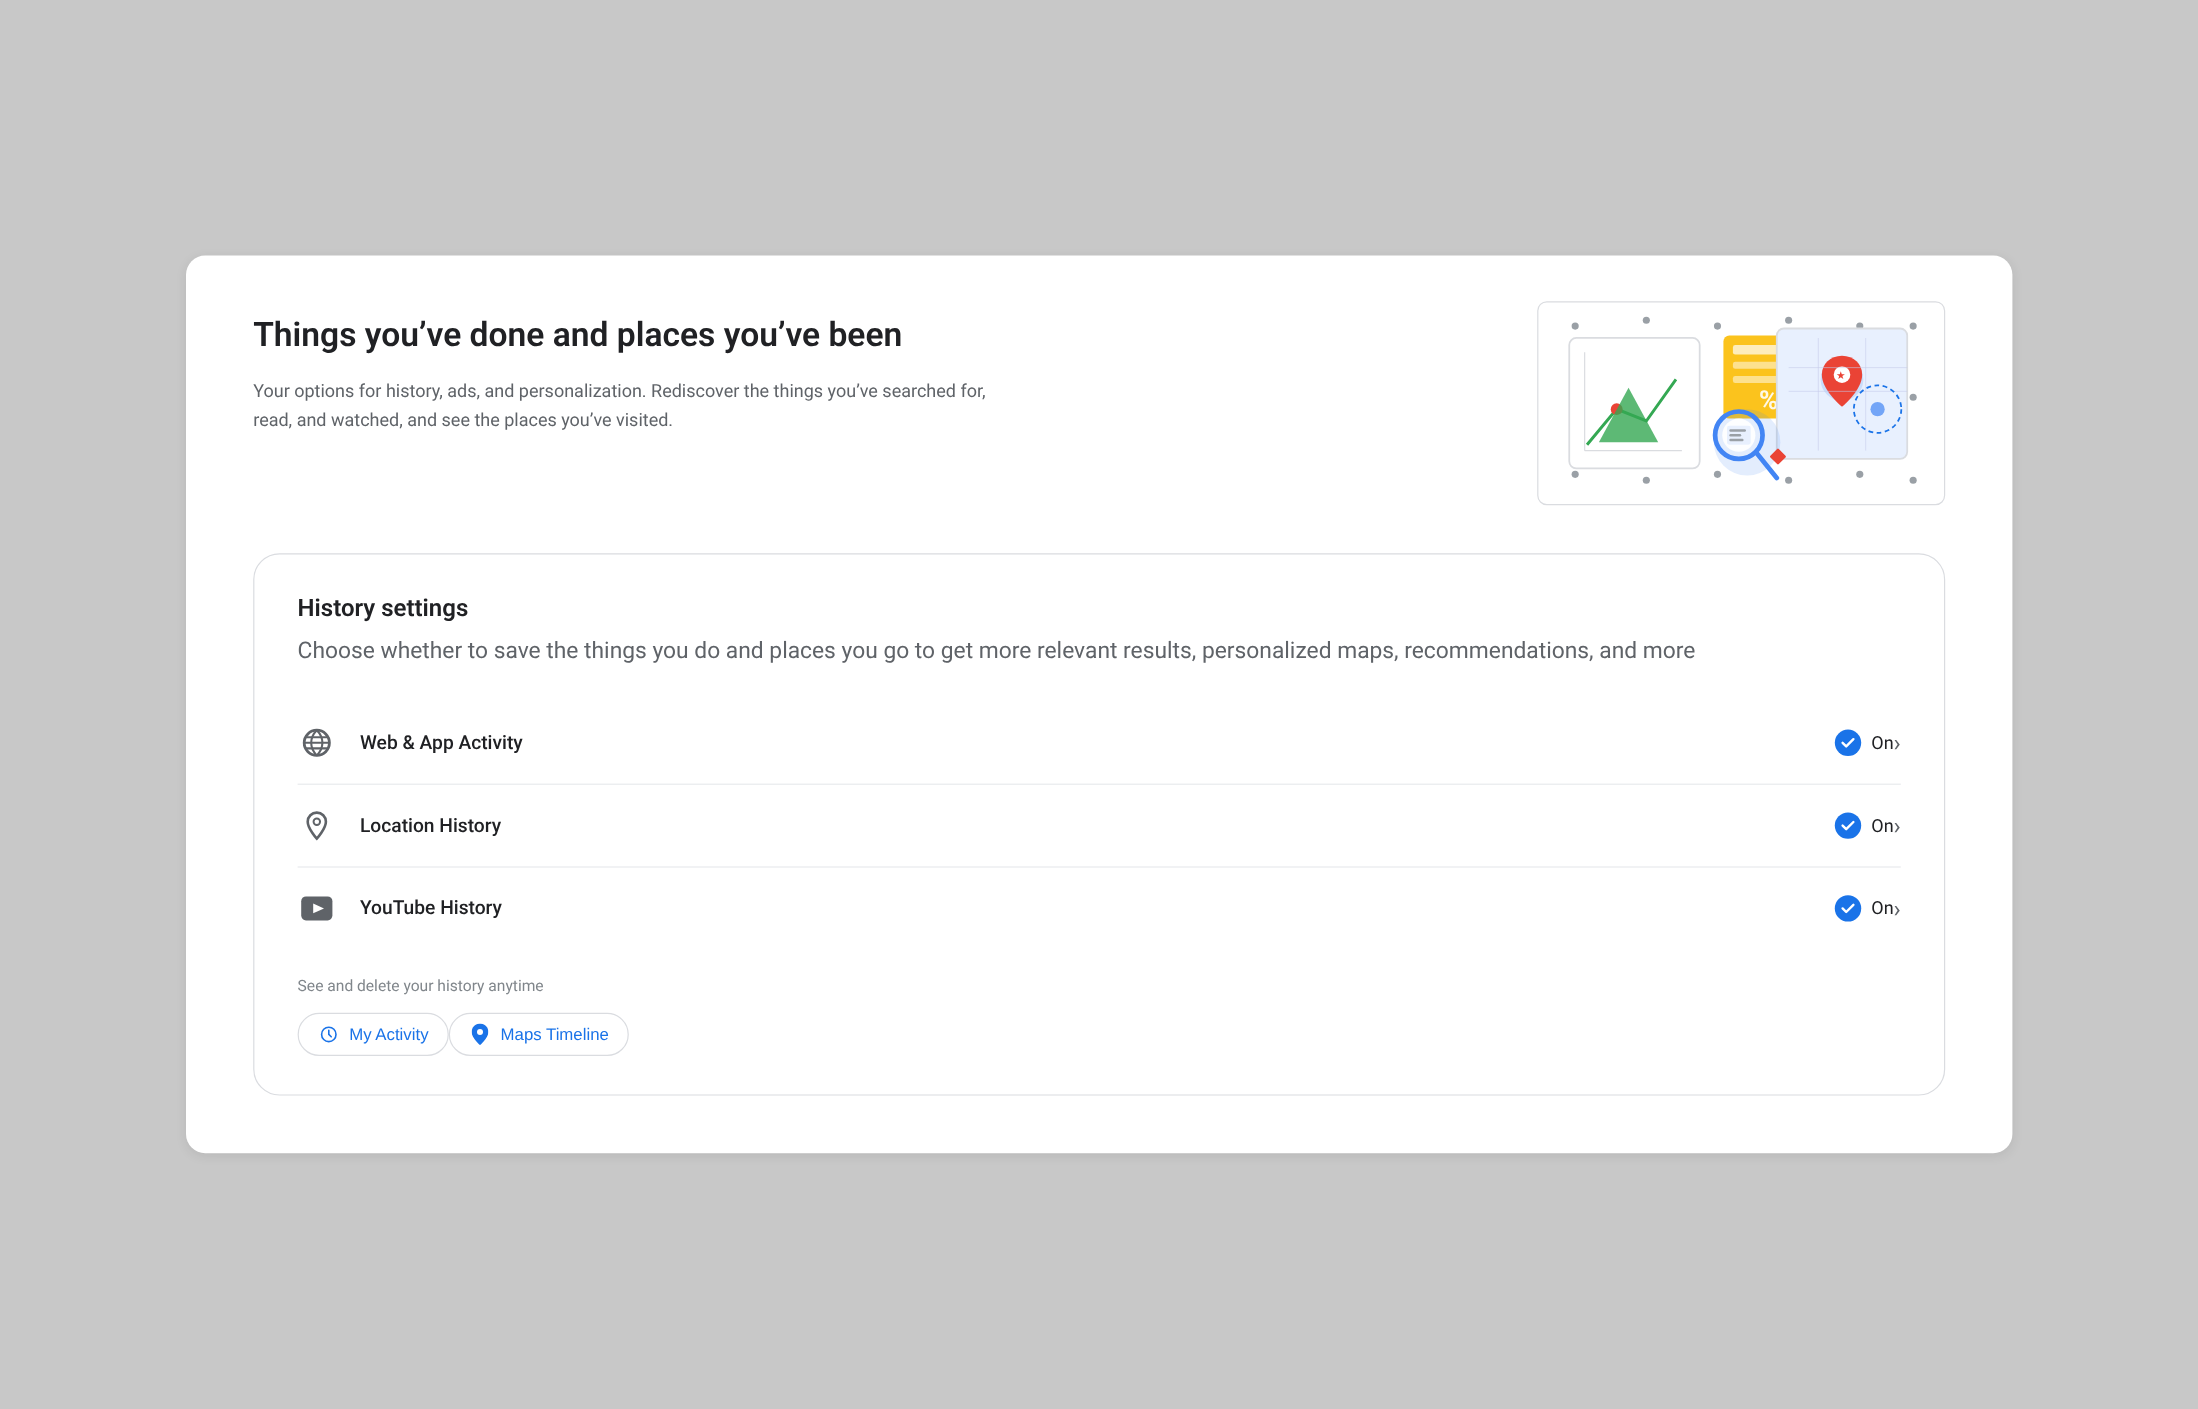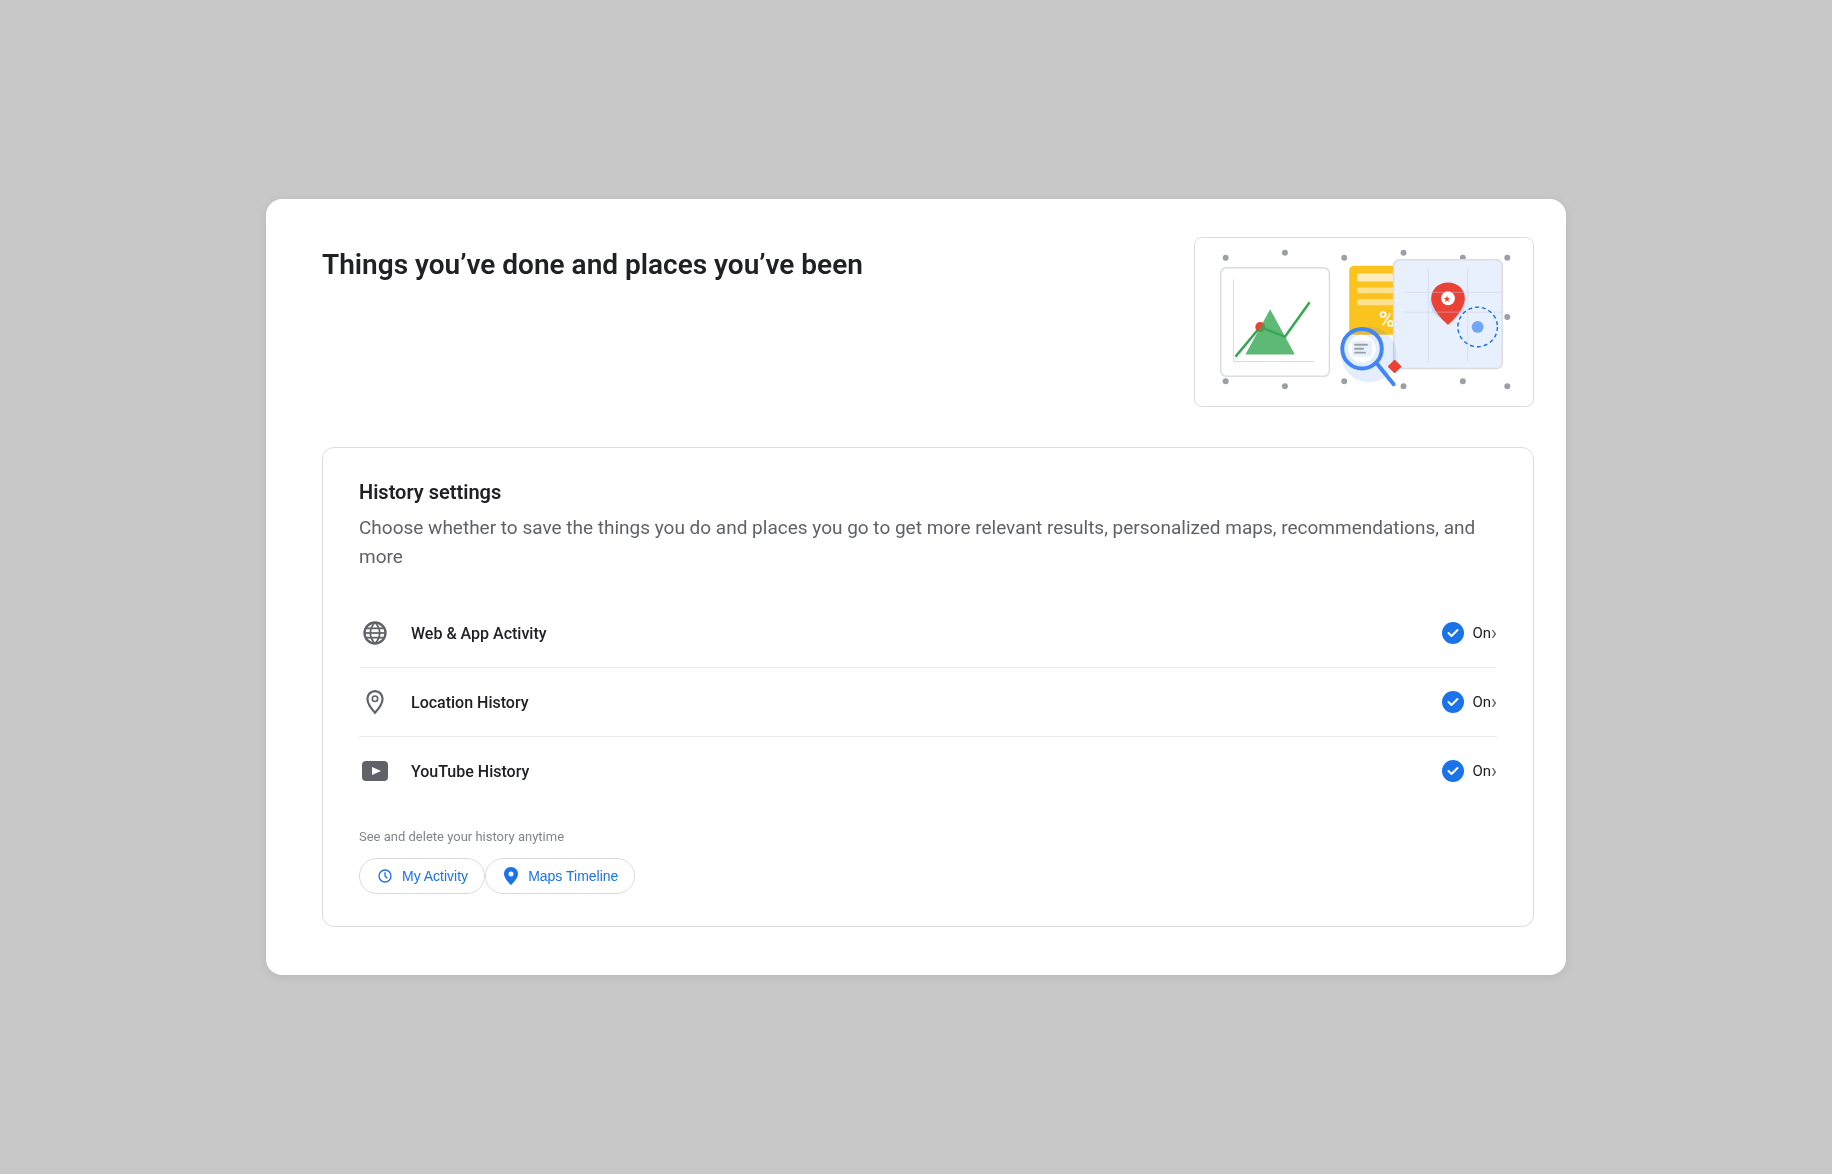--- a/index.html
+++ b/index.html
@@ -23,22 +23,22 @@
       background: #c8c8c8;
       display: flex;
       align-items: center;
       justify-content: center;
       position: relative;
     }
 
     .card {
       background: #ffffff;
       border-radius: 16px;
-      width: 1300px;
-      padding: 48px 32px 48px 56px;
+      width: 1522px;
+      padding: 48px 56px 48px 56px;
       box-shadow: 0 2px 10px rgba(0,0,0,0.08);
       position: relative;
     }
 
     
     .header-section {
       display: flex;
       justify-content: space-between;
       align-items: flex-start;
       margin-bottom: 40px;
@@ -80,21 +80,21 @@
       height: 100%;
       position: relative;
       display: flex;
       align-items: center;
       justify-content: center;
     }
 
     
     .settings-card {
       border: 1.5px solid #dadce0;
-      border-radius: 12px;
+      border-radius: 22px;
       padding: 32px 36px;
     }
 
     .settings-title {
       font-size: 20px;
       font-weight: 600;
       color: #202124;
       margin-bottom: 10px;
     }
 
@@ -223,20 +223,21 @@
   </style>
 </head>
 <body>
 
 <div class="page-container">
   <div class="card">
 
     <div class="header-section">
       <div class="header-text">
         <h1 class="main-title">Things you’ve done and places you’ve been</h1>
+        <p class="main-description">Your options for history, ads, and personalization. Rediscover the things you’ve searched for, read, and watched, and see the places you’ve visited.</p>
       </div>
 
       <div class="illustration-box">
         <div class="illustration-inner">
           <svg class="illustration-svg" viewBox="0 0 340 170" xmlns="http://www.w3.org/2000/svg">
 
             <circle cx="30" cy="20" r="3" fill="#9aa0a6"></circle>
             <circle cx="90" cy="15" r="3" fill="#9aa0a6"></circle>
             <circle cx="150" cy="20" r="3" fill="#9aa0a6"></circle>
             <circle cx="210" cy="15" r="3" fill="#9aa0a6"></circle>

